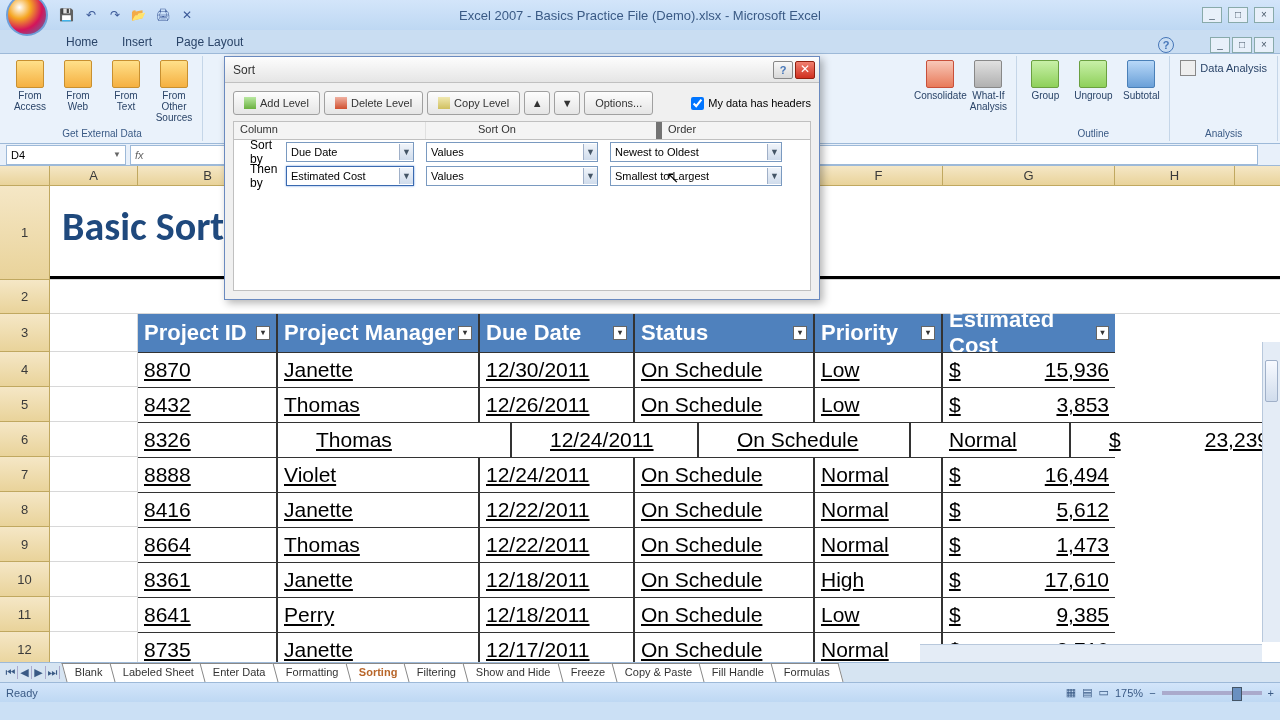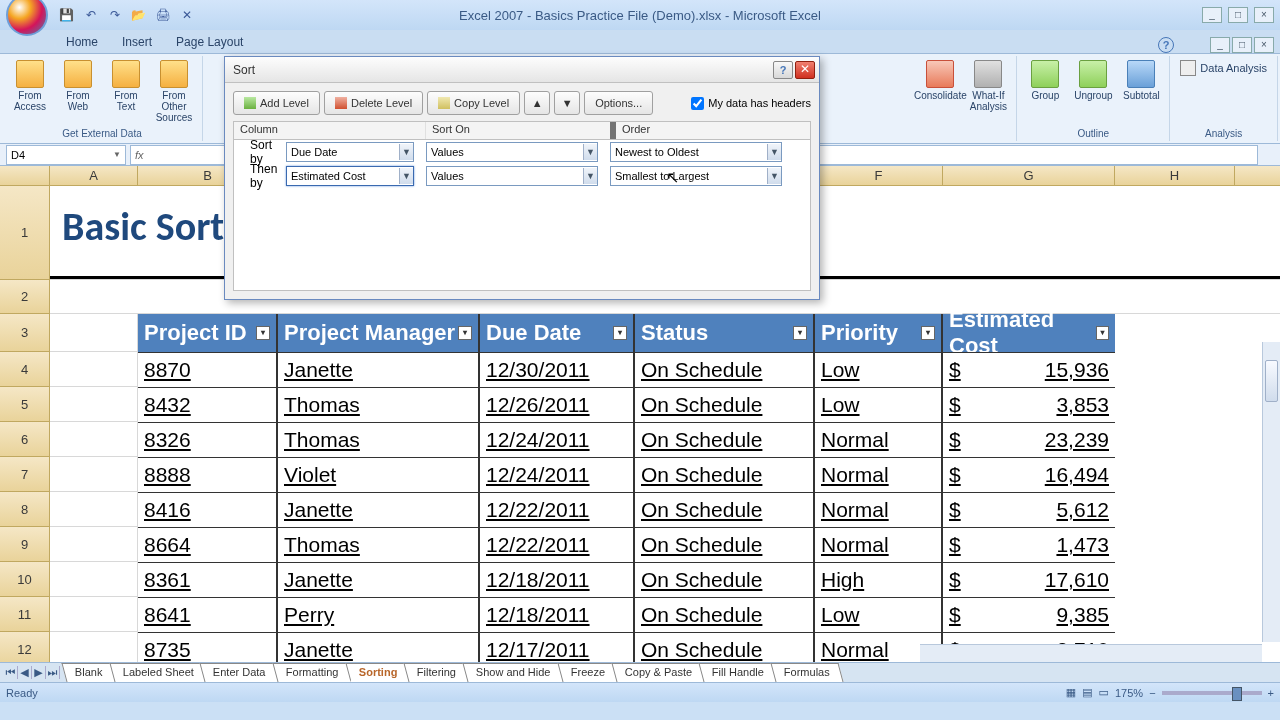--- a/index.html
+++ b/index.html
@@ -84,21 +84,21 @@
 .dlg-toolbar { display: flex; gap: 4px; align-items: center; margin-bottom: 6px; }
 .dlg-btn { height: 24px; padding: 0 10px; background: linear-gradient(#fdfdfd,#e5e5e5); border: 1px solid #a0a0a0; border-radius: 3px; font-size: 11px; color: #333; display:flex; align-items:center; gap:4px;}
 .dlg-btn .mini-ico { width:12px; height:12px; display:inline-block;}
 .arrow-btn { width: 26px; padding: 0; justify-content: center; }
 .chk-wrap { margin-left: auto; display: flex; align-items: center; gap: 4px; font-size: 11px; }
 .chk-wrap input { width: 13px; height: 13px; }
 
 .sort-grid { border: 1px solid #c0c0c0; background: #fff; height: 170px; }
 .sg-head { display: flex; background: #f4f4f4; border-bottom: 1px solid #c0c0c0; height: 18px; font-size: 11px; color: #333; }
 .sg-h1 { width: 192px; padding: 1px 6px; border-right: 1px solid #e0e0e0; }
-.sg-h2 { width: 190px; padding: 1px 6px; border-right: 6px solid #737373; }
+.sg-h2 { width: 190px; padding: 1px 6px; border-right: 6px solid #737373; margin-left: 46px; }
 .sg-h3 { flex: 1; padding: 1px 6px; }
 .sg-row { display: flex; height: 24px; align-items: center; }
 .sg-label { width: 52px; font-size: 12px; padding: 0 16px; }
 .sg-combo { height: 20px; border: 1px solid #7a9ac0; background: #fff; font-size: 11px; padding: 0 4px; display: flex; align-items: center; justify-content: space-between; margin-right: 12px; }
 .sg-combo.sel { border-color: #3a6ab0; box-shadow: 0 0 2px #6a9ae0; }
 .sg-combo .dd { width: 14px; height: 16px; background: linear-gradient(#f0f4fa,#d0dcec); border-left: 1px solid #a0b0c8; text-align: center; font-size: 9px; color: #456; line-height: 16px; margin-right: -4px;}
 .sg-c1 { width: 128px; }
 .sg-c2 { width: 172px; }
 .sg-c3 { width: 172px; }
 
@@ -303,21 +303,21 @@
       <div class="dt-c cw-F">Low</div>
       <div class="dt-c cw-G cost" style="border-right:none;">
             <span>$</span>
             <span>3,853</span>
           </div>
     </div>
       </div>
       <div class="sheet-row" style="height: 35px;">
     <div class="rowhdr">6</div>
     <div class="cw-A" style="border-right:1px solid #d8d8d8;border-bottom:1px solid #d8d8d8;"></div>
-    <div class="dt-row" style="flex:0 0 auto;">
+    <div class="dt-row" style="flex:0 0 auto;gap:32px;">
       <div class="dt-c cw-B">8326</div>
       <div class="dt-c cw-C">Thomas</div>
       <div class="dt-c cw-D">12/24/2011</div>
       <div class="dt-c cw-E">On Schedule</div>
       <div class="dt-c cw-F">Normal</div>
       <div class="dt-c cw-G cost" style="border-right:none;">
             <span>$</span>
             <span>23,239</span>
           </div>
     </div>

